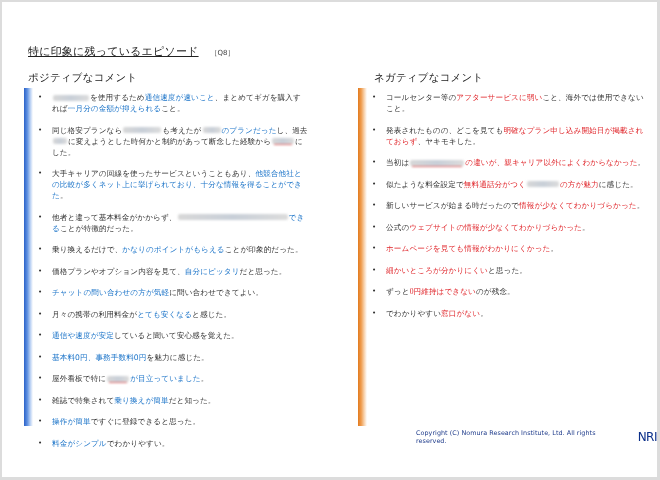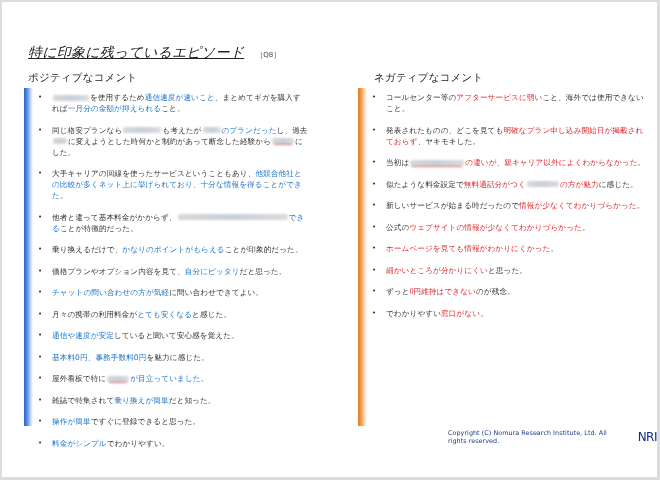--- a/index.html
+++ b/index.html
@@ -11,23 +11,22 @@
   .slide {
     position: absolute; left: 2px; top: 2px;
     width: 655px; height: 475px;
     background: #ffffff;
   }
   .title-row {
     position: absolute; left: 26px; top: 42px;
     display: flex; align-items: baseline; gap: 12px;
   }
   .title {
-    font-size: 14px; color: #222; text-decoration: underline;
+    font-size: 11px; color: #222; text-decoration: underline;
     letter-spacing: 0.2px;
-    font-style: italic;
   }
   .qtag { font-size: 7px; color: #444; }
 
   .col-heading {
     position: absolute; font-size: 10.5px; color: #222; letter-spacing: 0.2px;
   }
   .col-heading.pos { left: 26px; top: 69px; }
   .col-heading.neg { left: 372px; top: 69px; }
 
   .bar { position: absolute; width: 9px; }
@@ -59,21 +58,21 @@
   .seg-redacted {
     display: inline-block; height: 6px; vertical-align: middle;
     background: linear-gradient(to right, #d8d8d8, #c8cfd8, #dcdcdc);
     filter: blur(1px); border-radius: 2px; margin: 0 1px;
   }
   .seg-redacted.underline { box-shadow: 0 3px 0 -2px #e06a6a; }
 
   .footer {
     position: absolute; left: 414px; top: 427px;
     font-size: 6.4px; color: #1d3a8a; letter-spacing: 0.05px;
-    display: flex; align-items: center; gap: 12px; margin-left: 32px;
+    display: flex; align-items: center; gap: 12px;
   }
   .logo {
     font-family: "DejaVu Sans", sans-serif; font-weight: normal;
     font-size: 12px; color: #0b2f8a; letter-spacing: -0.5px;
   }
 </style>
 </head>
 <body>
 
 <div class="slide">

